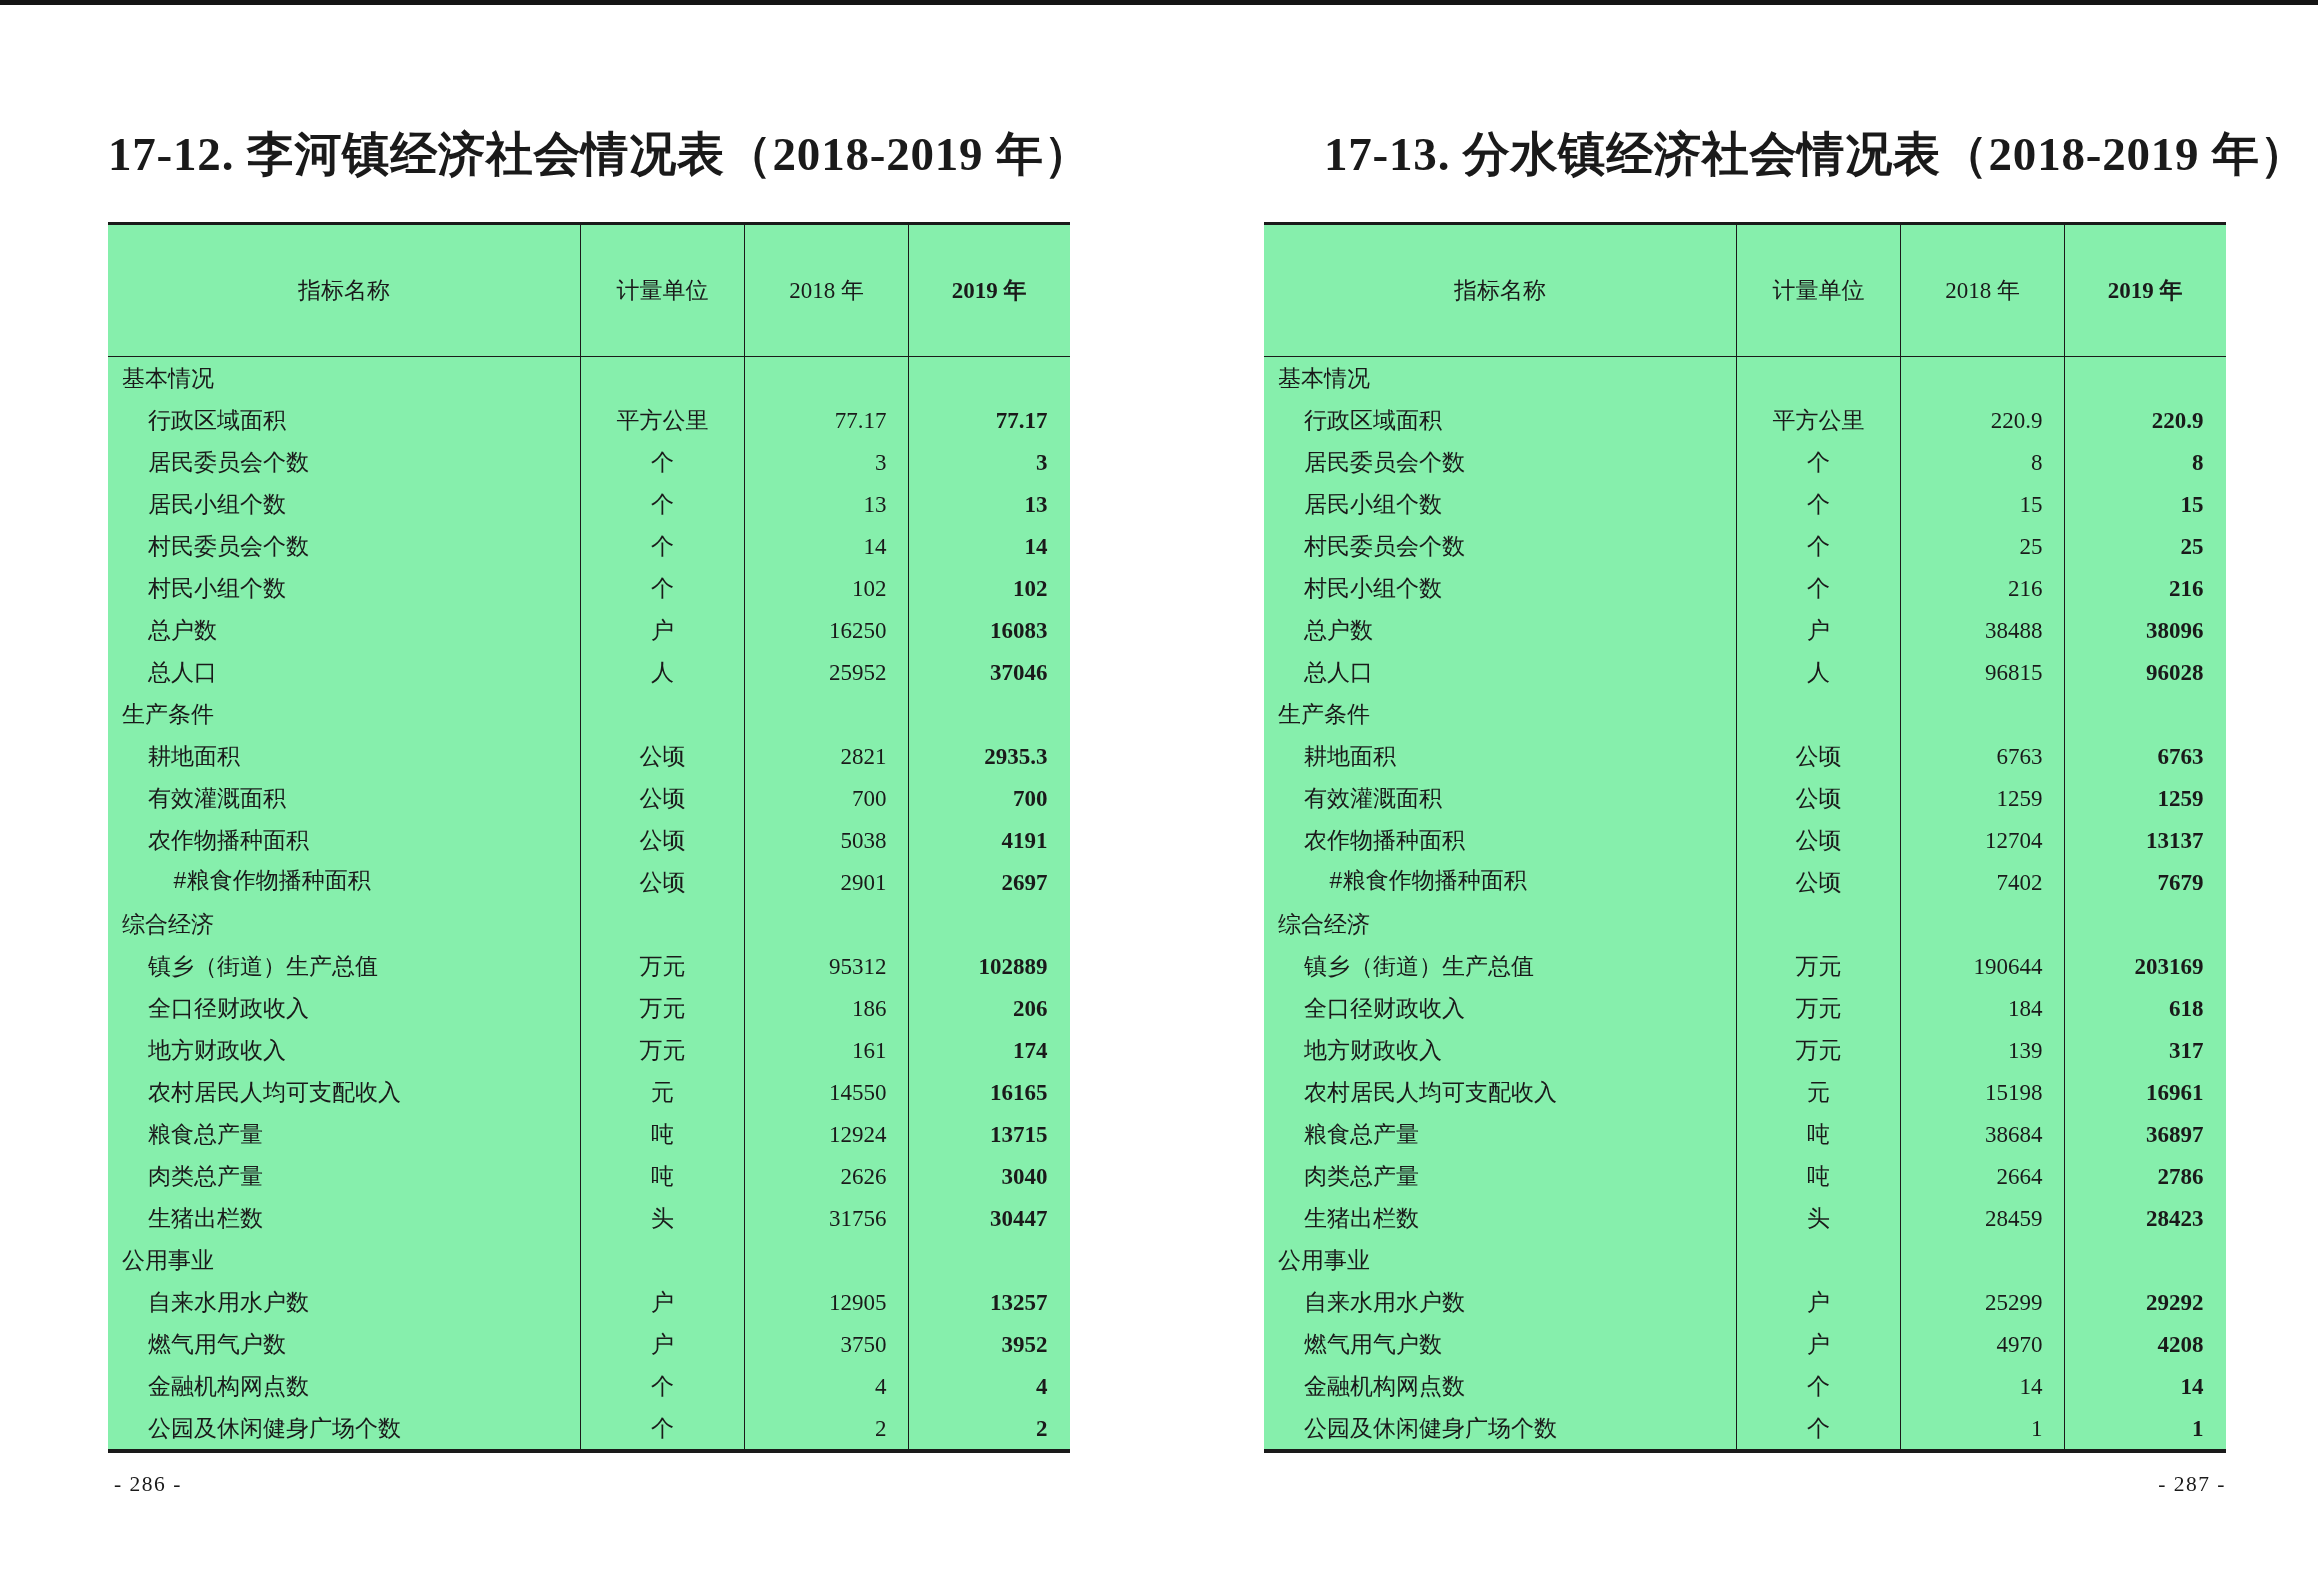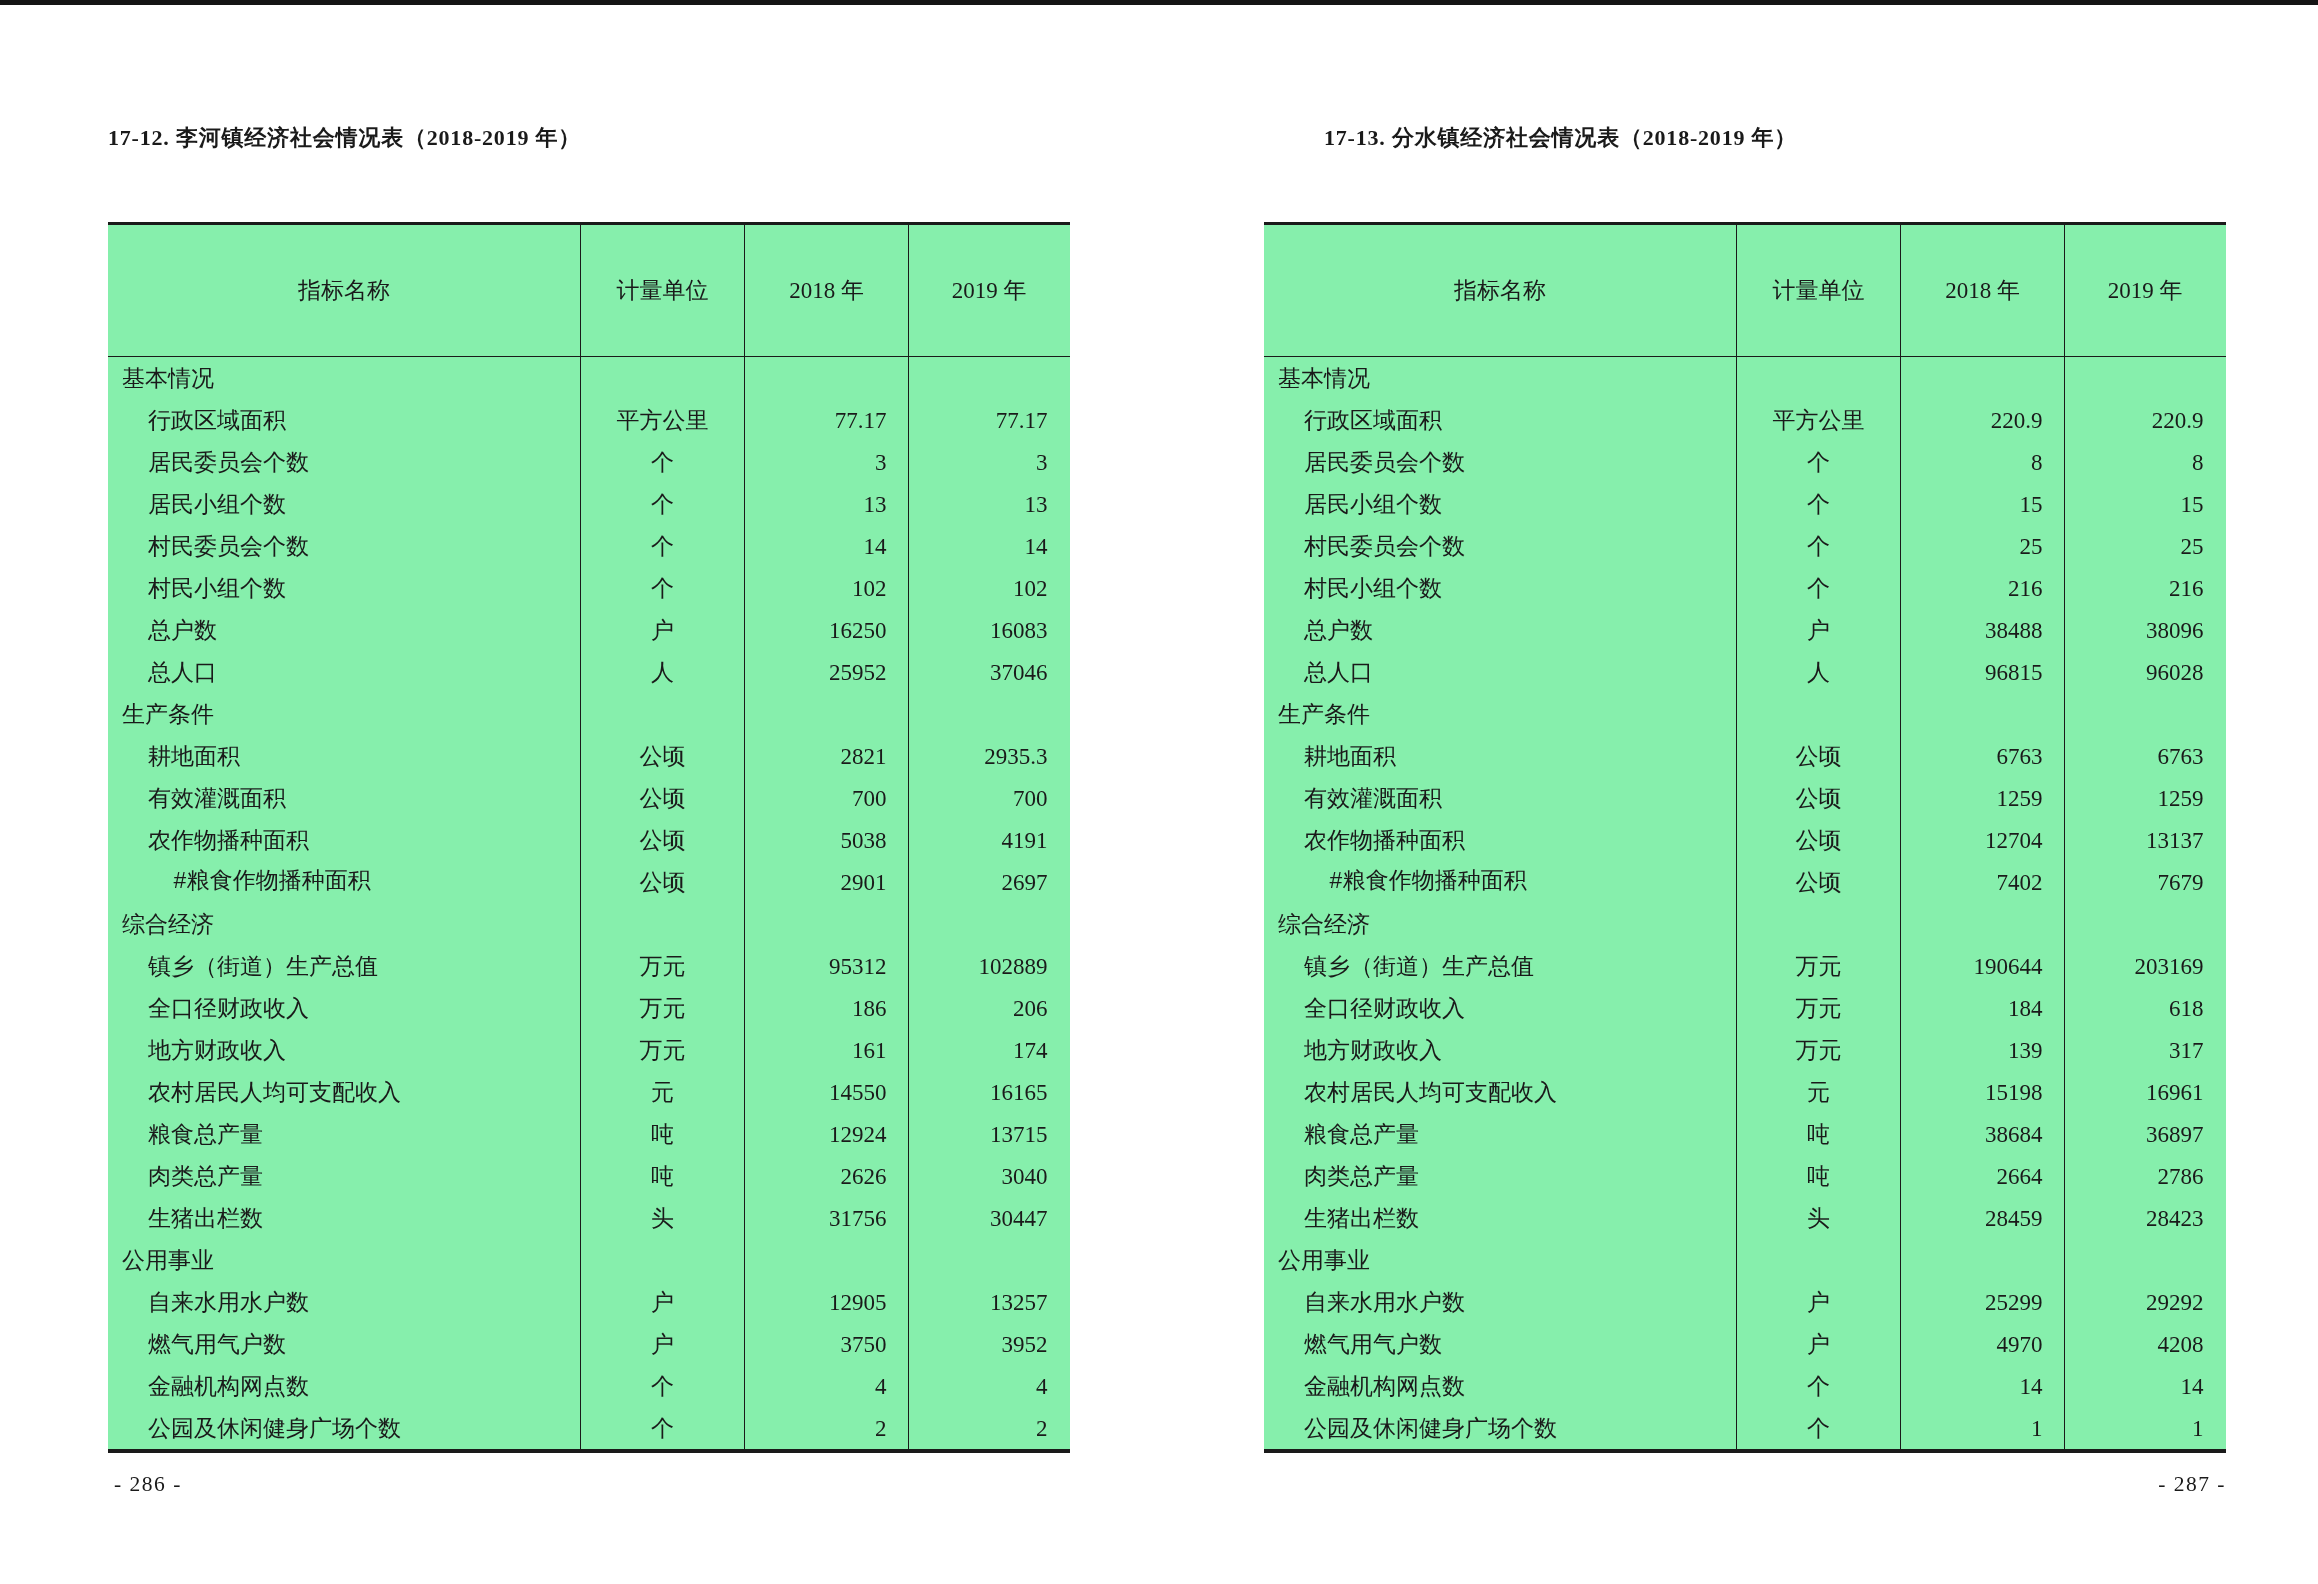--- a/index.html
+++ b/index.html
@@ -12,22 +12,22 @@
     overflow:hidden;
   }
   .topbar {
     position:absolute; top:0; left:0;
     width:2319px; height:4.6px;
     background:#141414;
   }
   .panel-title {
     position:absolute; top:123px;
     width:962px;
-    text-align:left;
-    font-size:22px;
+    text-align:right;
+    font-size:47px;
     font-weight:bold;
     letter-spacing:0.8px;
     white-space:nowrap;
   }
   #title-left  { left:108px; }
   #title-right { left:1324px; }
 
   .tbl {
     position:absolute; top:222px;
     width:962px;
@@ -50,21 +50,21 @@
     display:flex;
     align-items:center;
     font-size:23px;
     line-height:1;
     overflow:hidden;
     white-space:nowrap;
   }
   .c-name { width:472px; }
   .c-unit { width:164px; border-left:1.5px solid #1a1a1a; justify-content:center; }
   .c-2018 { width:164px; border-left:1.5px solid #1a1a1a; justify-content:flex-end; padding-right:21.5px; }
-  .c-2019 { width:161px; border-left:1.5px solid #1a1a1a; justify-content:flex-end; padding-right:21.5px; }
+  .c-2019 { width:161px; border-left:1.5px solid #1a1a1a; justify-content:flex-end; padding-right:21.5px;font-weight:bold; }
 
   .th.c-name { justify-content:center; }
   .th.c-2018,.th.c-2019 { justify-content:center; padding-right:0; }
 
   .td.c-name.ind0 { padding-left:14px; }
   .td.c-name.ind1 { padding-left:40px; }
   .td.c-name.ind2 { padding-left:65px;font-family:Liberation Mono, monospace; }
 
   .pageno {
     position:absolute; top:1472px;

